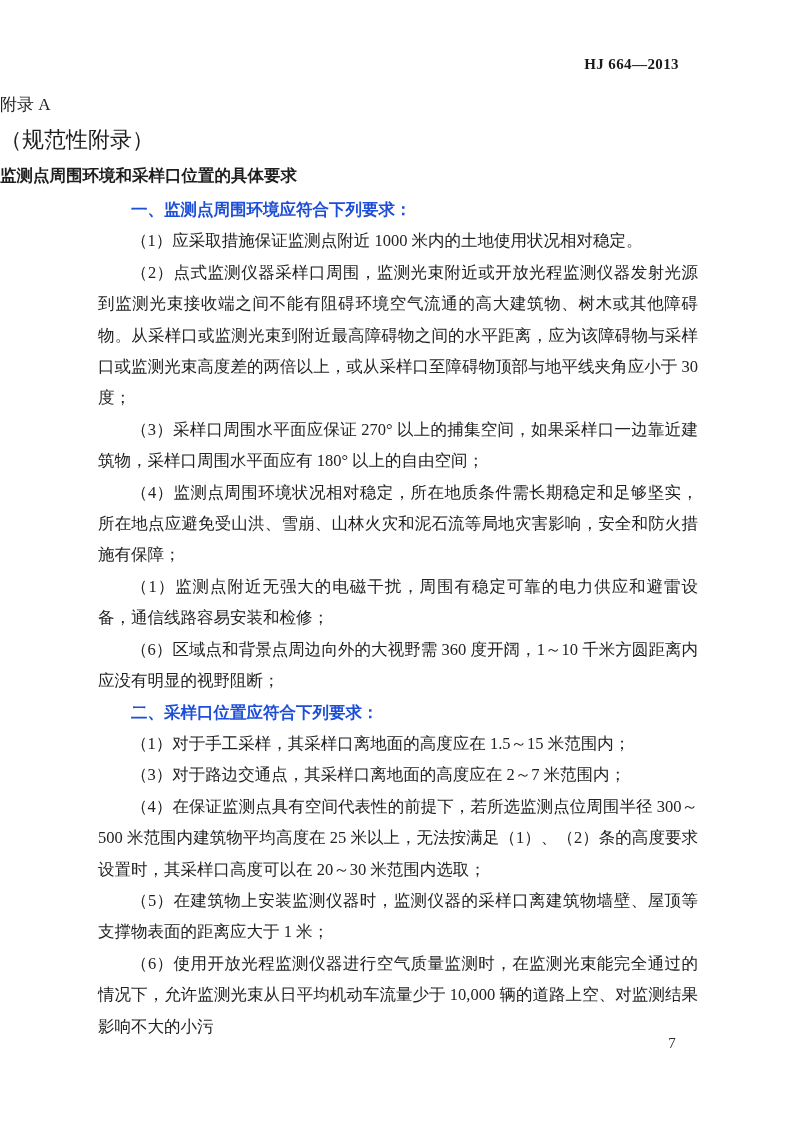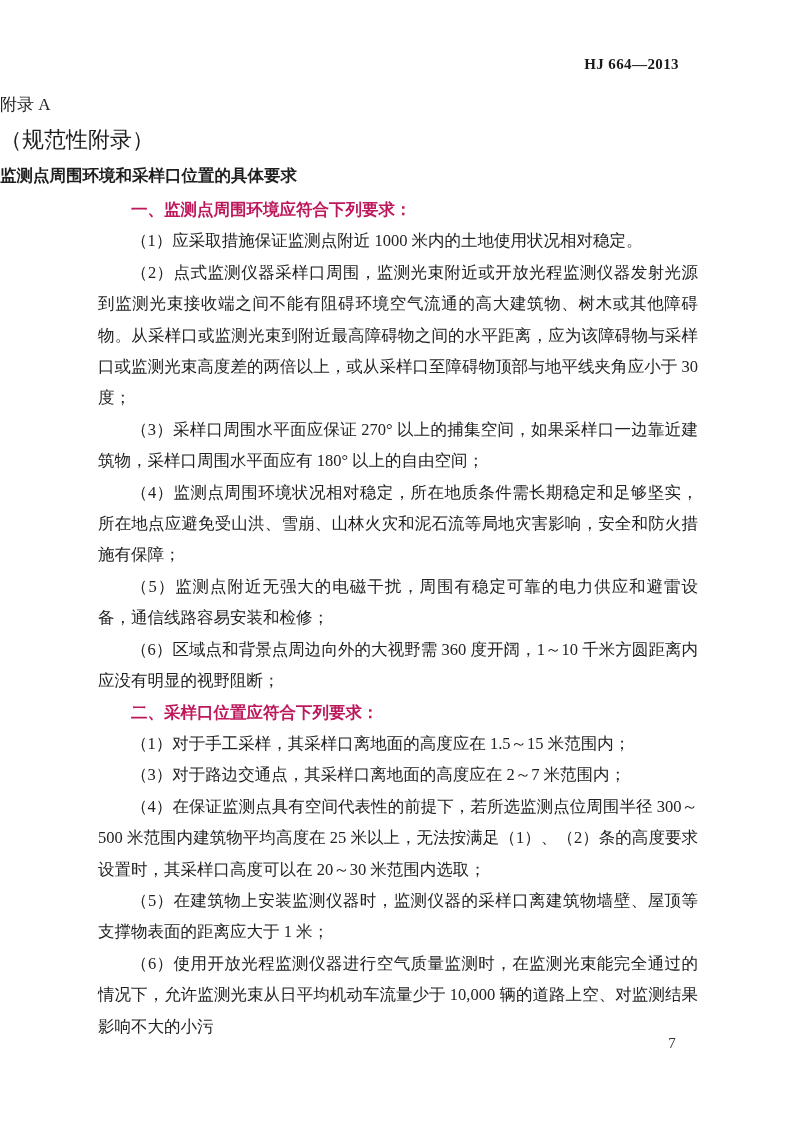--- a/index.html
+++ b/index.html
@@ -57,21 +57,21 @@
     font-size: 16.5px;
     line-height: 31.4px;
     text-align: justify;
     color: #222222;
   }
   .section-heading {
     margin: 0;
     text-indent: 2em;
     font-weight: bold;
     font-family: "Liberation Sans", "DejaVu Sans", sans-serif;
-    color: #be185d;
+    color: #1d4ed8;
   }
   .para {
     margin: 0;
     text-indent: 2em;
   }
   .page-number {
     position: absolute;
     top: 1035px;
     left: 660px;
     width: 24px;
@@ -95,21 +95,21 @@
     <p class="doc-title">监测点周围环境和采样口位置的具体要求</p>
   </div>
 
   <div class="body-text">
 
     <p class="section-heading">一、监测点周围环境应符合下列要求：</p>
     <p class="para">（1）应采取措施保证监测点附近 1000 米内的土地使用状况相对稳定。</p>
     <p class="para">（2）点式监测仪器采样口周围，监测光束附近或开放光程监测仪器发射光源到监测光束接收端之间不能有阻碍环境空气流通的高大建筑物、树木或其他障碍物。从采样口或监测光束到附近最高障碍物之间的水平距离，应为该障碍物与采样口或监测光束高度差的两倍以上，或从采样口至障碍物顶部与地平线夹角应小于 30 度；</p>
     <p class="para">（3）采样口周围水平面应保证 270° 以上的捕集空间，如果采样口一边靠近建筑物，采样口周围水平面应有 180° 以上的自由空间；</p>
     <p class="para">（4）监测点周围环境状况相对稳定，所在地质条件需长期稳定和足够坚实，所在地点应避免受山洪、雪崩、山林火灾和泥石流等局地灾害影响，安全和防火措施有保障；</p>
-    <p class="para">（5）监测点附近无强大的电磁干扰，周围有稳定可靠的电力供应和避雷设备，通信线路容易安装和检修；</p>
+    <p class="para">（1）监测点附近无强大的电磁干扰，周围有稳定可靠的电力供应和避雷设备，通信线路容易安装和检修；</p>
     <p class="para">（6）区域点和背景点周边向外的大视野需 360 度开阔，1～10 千米方圆距离内应没有明显的视野阻断；</p>
 
     <p class="section-heading">二、采样口位置应符合下列要求：</p>
     <p class="para">（1）对于手工采样，其采样口离地面的高度应在 1.5～15 米范围内；</p>
     <p class="para">（3）对于路边交通点，其采样口离地面的高度应在 2～7 米范围内；</p>
     <p class="para">（4）在保证监测点具有空间代表性的前提下，若所选监测点位周围半径 300～500 米范围内建筑物平均高度在 25 米以上，无法按满足（1）、（2）条的高度要求设置时，其采样口高度可以在 20～30 米范围内选取；</p>
     <p class="para">（5）在建筑物上安装监测仪器时，监测仪器的采样口离建筑物墙壁、屋顶等支撑物表面的距离应大于 1 米；</p>
     <p class="para">（6）使用开放光程监测仪器进行空气质量监测时，在监测光束能完全通过的情况下，允许监测光束从日平均机动车流量少于 10,000 辆的道路上空、对监测结果影响不大的小污</p>
 
   </div>

